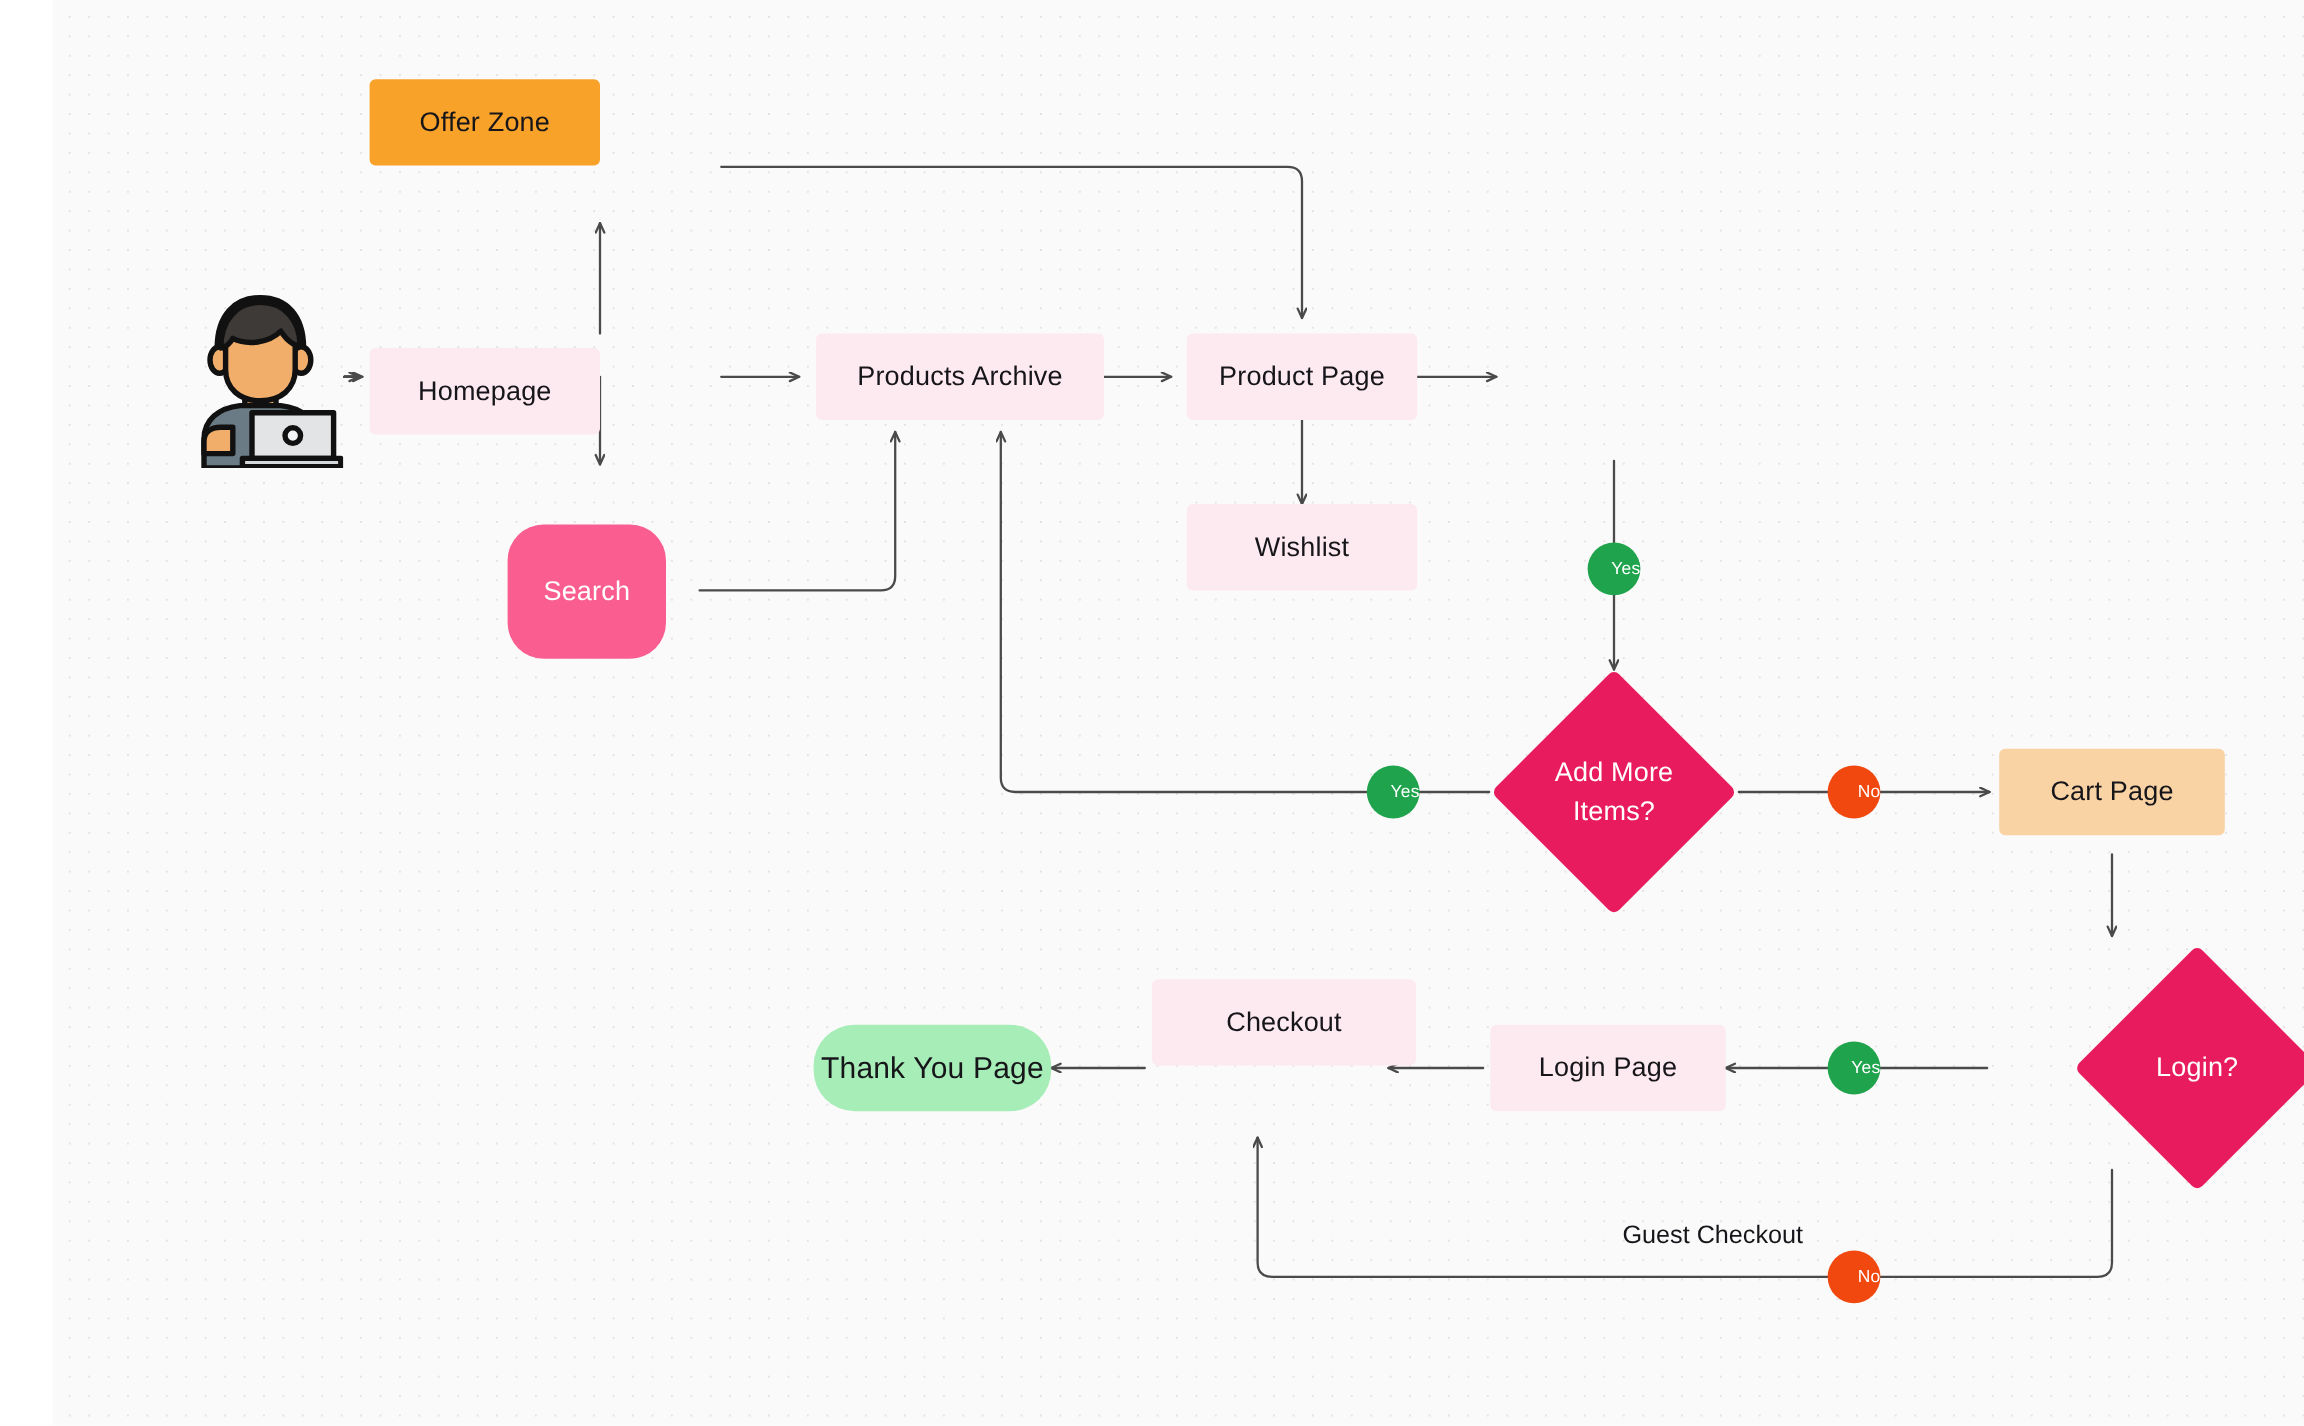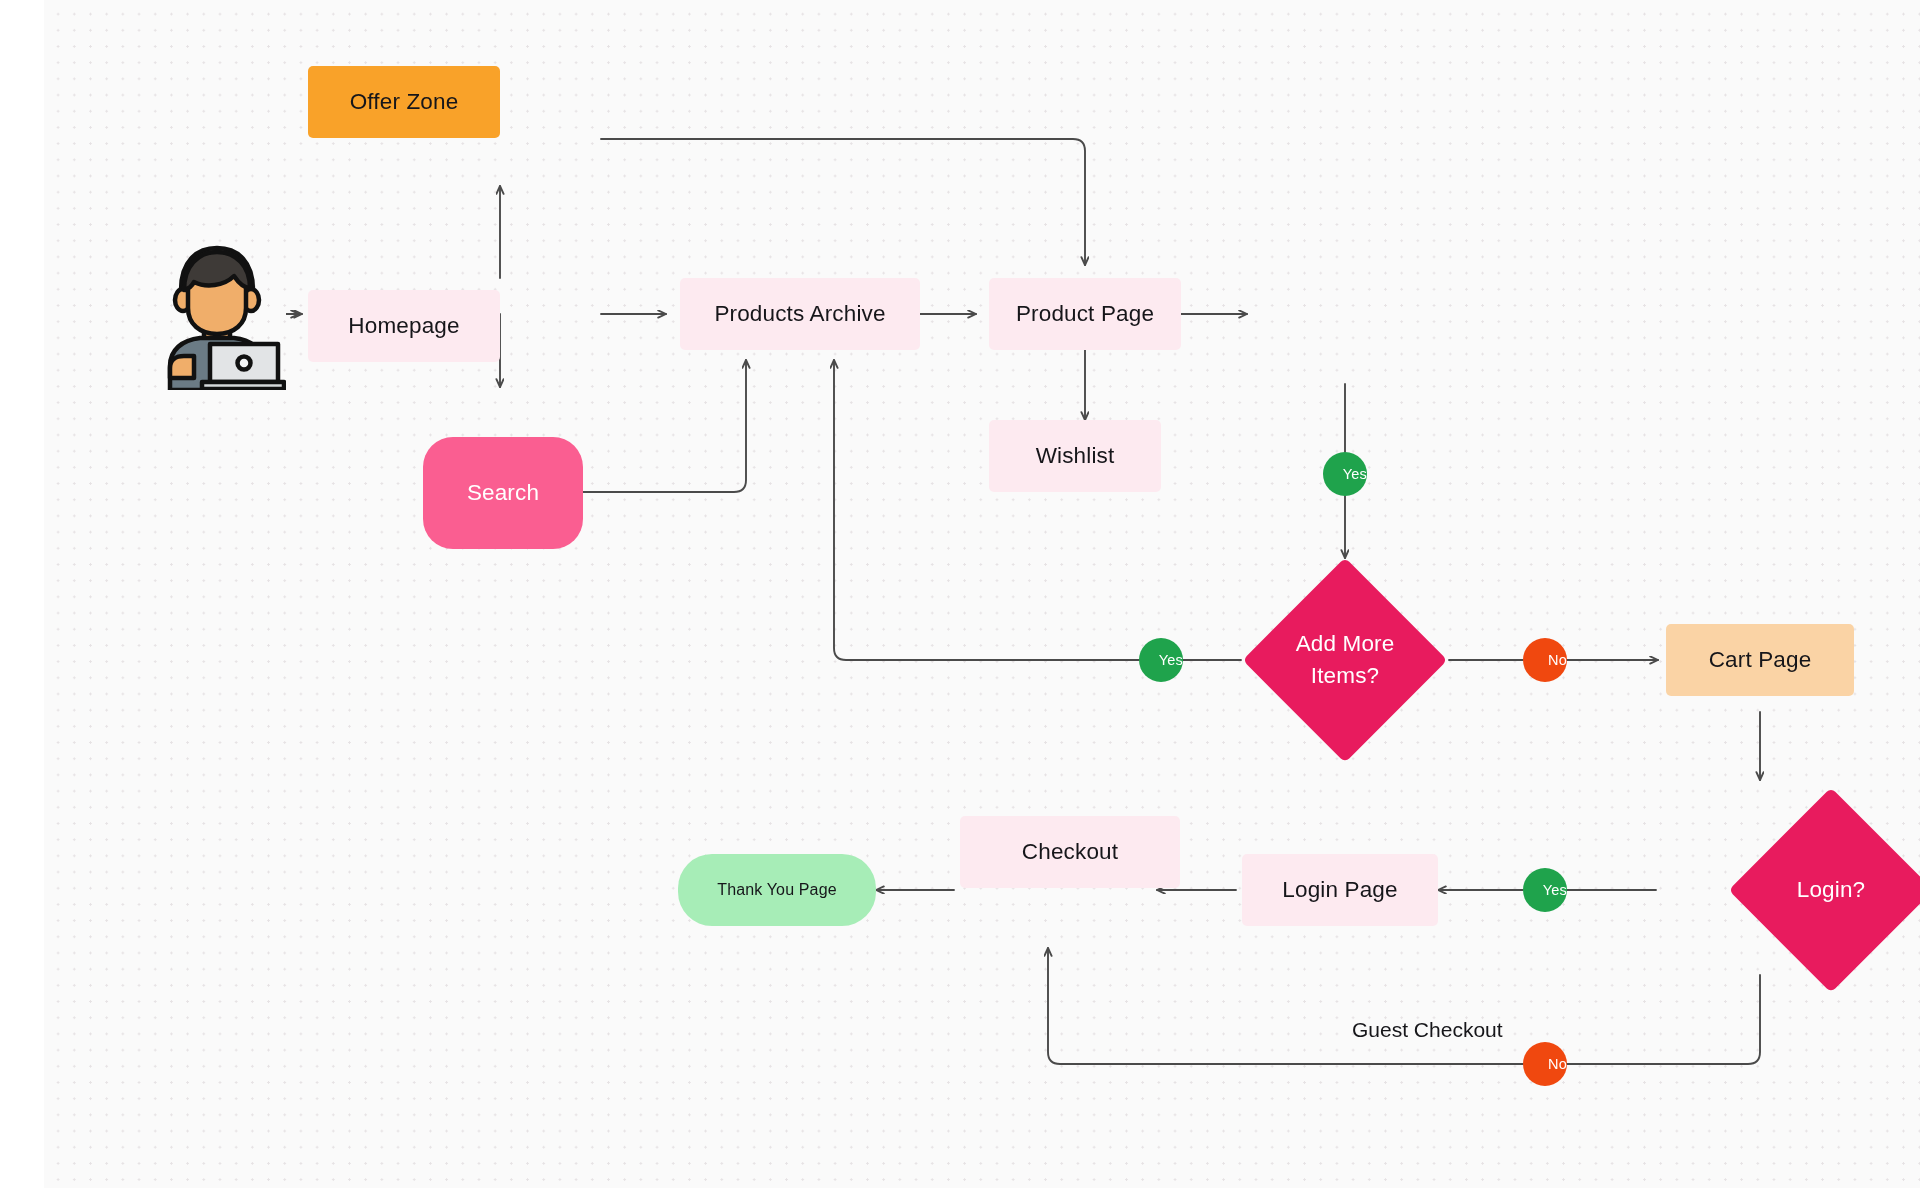--- a/index.html
+++ b/index.html
@@ -43,21 +43,21 @@
     letter-spacing: 0.15px;
   }
   .node-soft {
     border-radius: 30px;
     font-size: 22.5px;
     color: #FFFFFF;
     letter-spacing: 0.15px;
   }
   .node-pill {
     border-radius: 34px;
-    font-size: 16px;
+    font-size: 25px;
     color: #16161A;
     letter-spacing: 0.15px;
   }
   .diamond-wrap {
     position: absolute;
     z-index: 5;
   }
   .diamond-shape {
     position: absolute;
     left: 50%; top: 50%;
@@ -200,25 +200,25 @@
   </div>
 
   <div class="node node-process" style="left:636px; top:278px; width:240px; height:72px; background:#FDEAF0;">
     <span>Products Archive</span>
   </div>
 
   <div class="node node-process" style="left:945px; top:278px; width:192px; height:72px; background:#FDEAF0;">
     <span>Product Page</span>
   </div>
 
-  <div class="node node-process" style="left:945px; top:420px; width:172px; height:72px; background:#FDEAF0;text-align:center;">
+  <div class="node node-process" style="left:945px; top:420px; width:192px; height:72px; background:#FDEAF0;text-align:center;">
     <span>Wishlist</span>
   </div>
 
-  <div class="node node-soft" style="left:379px; top:437px; width:160px; height:112px; background:#FA5E91;">
+  <div class="node node-soft" style="left:379px; top:437px; width:132px; height:112px; background:#FA5E91;">
     <span>Search</span>
   </div>
 
 
   <div class="diamond-wrap" style="left:1199px; top:558px; width:204px; height:204px;">
     <div class="diamond-shape" style="background:#E81B5E;"></div>
     <div class="diamond-label">Add More
 Items?</div>
   </div>
 

